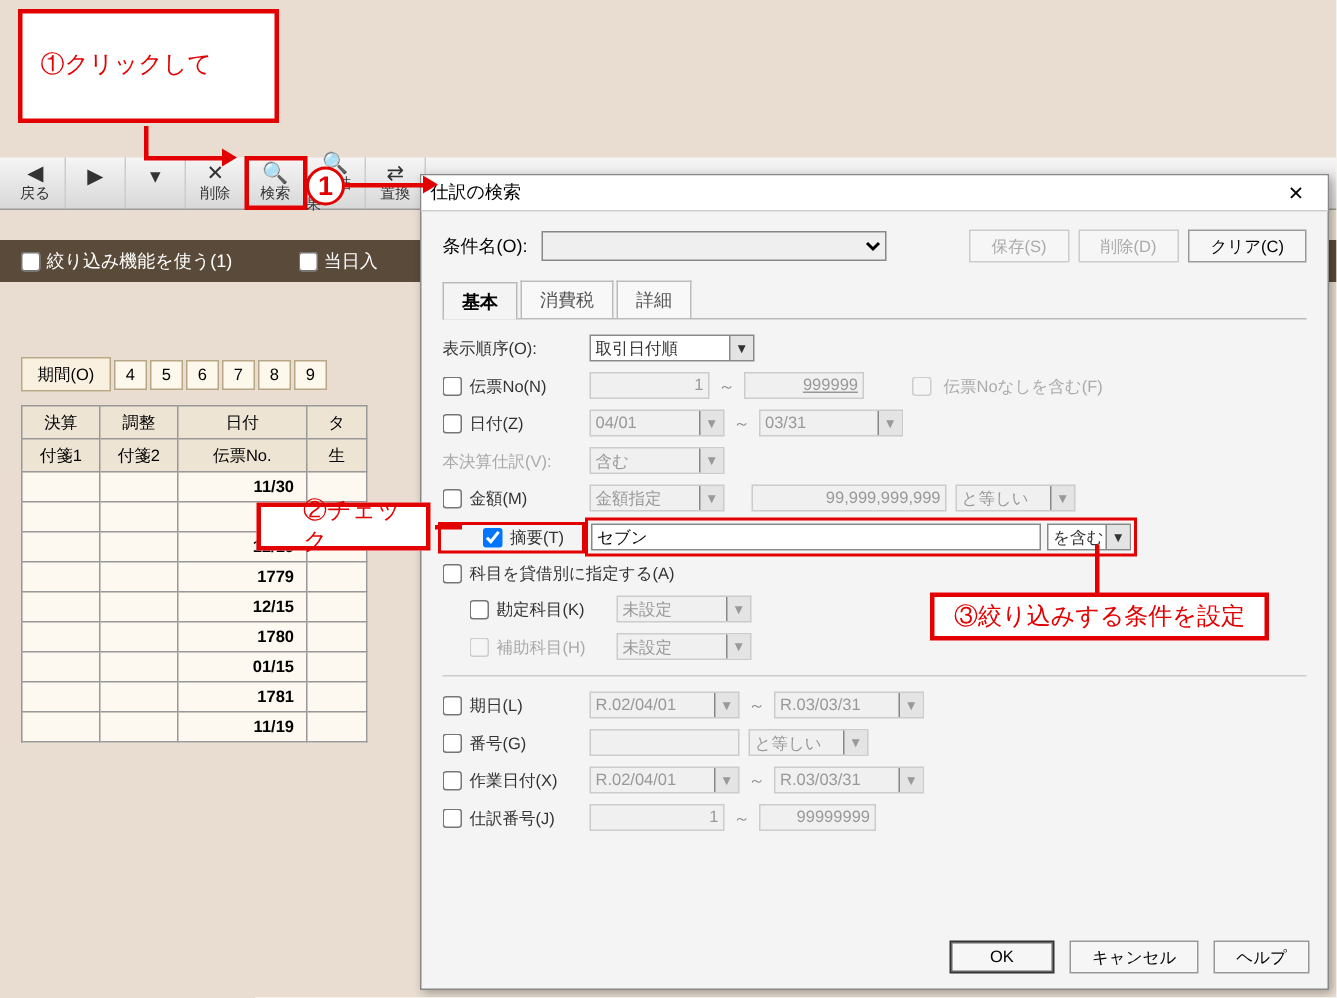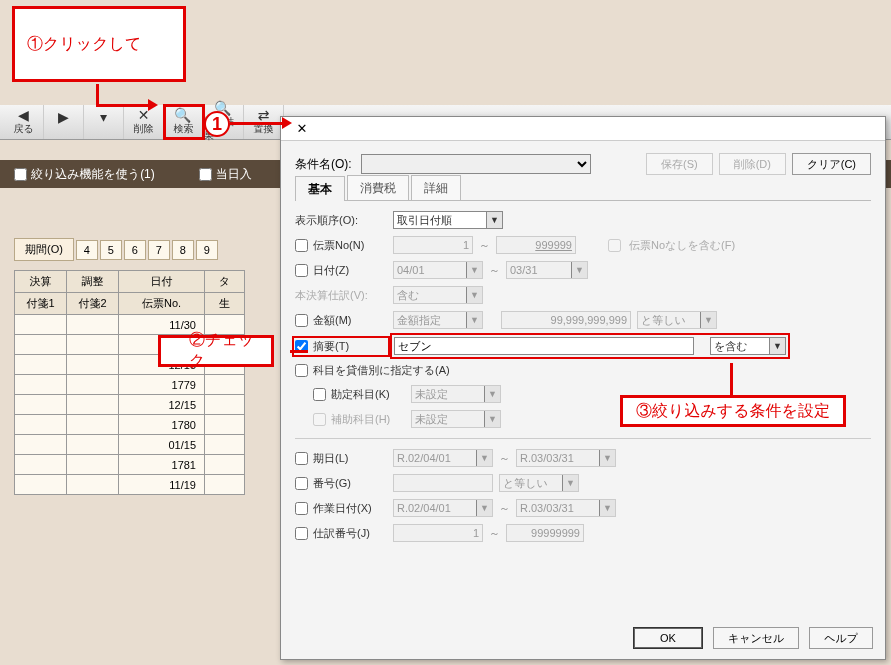--- a/index.html
+++ b/index.html
@@ -102,20 +102,21 @@
   border-collapse: collapse;
   padding-left: 24px;
 }
 .journal-table th, .journal-table td {
   border: 1px solid #999;
   background: #fdf9f0;
   font-size: 11px;
   padding: 3px 6px;
   text-align: center;
   height: 20px;
+  font-weight: bold;
 }
 .journal-table th {
   background: #ede4d4;
   font-weight: normal;
 }
 .journal-table .col-a { width: 52px; }
 .journal-table .col-b { width: 52px; }
 .journal-table .col-c { width: 86px; }
 .journal-table .col-d { width: 40px; }
 .journal-table td { text-align: right; padding-right: 8px; }
@@ -147,20 +148,21 @@
 }
 .dialog-body {
   padding: 12px 14px;
 }
 
 
 .cond-row {
   display: flex;
   align-items: center;
   gap: 6px;
+  margin-bottom: 12px;
 }
 .cond-row label { width: 60px; }
 .cond-row select {
   flex: 0 0 230px;
   height: 20px;
   border: 1px solid #888;
 }
 .btn {
   height: 22px;
   padding: 0 14px;
@@ -234,20 +236,21 @@
   width: 16px; height: 16px;
   background: #e4e4e4;
   border-left: 1px solid #888;
   display: flex; align-items: center; justify-content: center;
   font-size: 9px;
 }
 
 .tekiyo-outline {
   outline: 2px solid #e20000;
   outline-offset: 1px;
+  padding-left: 27px;
 }
 
 .divider {
   border: none;
   border-top: 1px solid #ccc;
   margin: 10px 0;
 }
 
 
 .dialog-buttons {
@@ -267,31 +270,32 @@
   position: absolute;
   border: 3px solid #e20000;
   background: #fff;
   color: #e20000;
   font-size: 16px;
   display: flex;
   align-items: center;
   justify-content: center;
   padding: 6px 12px;
   text-align: left;
+  font-family: Liberation Mono, monospace;
 }
 .callout.c1 {
   left: 12px; top: 6px;
   width: 174px; height: 76px;
   flex-direction: column;
   align-items: flex-start;
   justify-content: center;
   line-height: 1.5;
 }
 .callout.c2 {
-  left: 158px; top: 335px;
+  left: 171px; top: 335px;
   width: 116px; height: 32px; padding-left: 28px;
 }
 .callout.c3 {
   left: 620px; top: 395px;
   width: 226px; height: 32px;
 }
 
 
 .arrow-line {
   position: absolute;
@@ -463,20 +467,21 @@
           <td></td>
           <td></td>
           <td>11/19</td>
           <td></td>
         </tr>
       </tbody>
   </table>
 
   <div class="dialog">
     <div class="dialog-titlebar">
+      <span class="title">仕訳の検索</span>
       <span class="close">✕</span>
     </div>
     <div class="dialog-body">
 
       <div class="cond-row">
         <label>条件名(O):</label>
         <select></select>
         <div style="flex:1"></div>
         <span class="btn disabled">保存(S)</span>
         <span class="btn disabled">削除(D)</span>
@@ -513,21 +518,21 @@
       <div class="frow">
         <div class="flabel">
             <input type="checkbox" style="">
             <span>日付(Z)</span>
           </div>
         <div class="combo disabled-input" style="width:90px">
             <span>04/01</span>
             <span class="arrow">▼</span>
           </div>
         <span class="sep">～</span>
-        <div class="combo disabled-input" style="width:82px">
+        <div class="combo disabled-input" style="width:96px">
             <span>03/31</span>
             <span class="arrow">▼</span>
           </div>
       </div>
 
       <div class="frow">
         <div class="flabel disabled">本決算仕訳(V):</div>
         <div class="combo disabled-input" style="width:90px">
             <span>含む</span>
             <span class="arrow">▼</span>
@@ -548,23 +553,23 @@
             <span>と等しい</span>
             <span class="arrow">▼</span>
           </div>
       </div>
 
       <div class="frow">
         <div class="flabel tekiyo-outline">
             <input type="checkbox" checked="" style="">
             <span>摘要(T)</span>
           </div>
-        <div class="tekiyo-outline" style="display:flex;gap:16px;align-items:center;padding:1px">
+        <div class="tekiyo-outline" style="display:flex;gap:4px;align-items:center;padding:1px">
           <input type="text" style="width: 300px;" value="セブン">
-          <div class="combo" style="width:76px">
+          <div class="combo" style="width:56px">
               <span>を含む</span>
               <span class="arrow">▼</span>
             </div>
         </div>
       </div>
 
       <div class="frow">
         <div class="flabel" style="width:auto">
             <input type="checkbox" style="">
             <span>科目を貸借別に指定する(A)</span>

